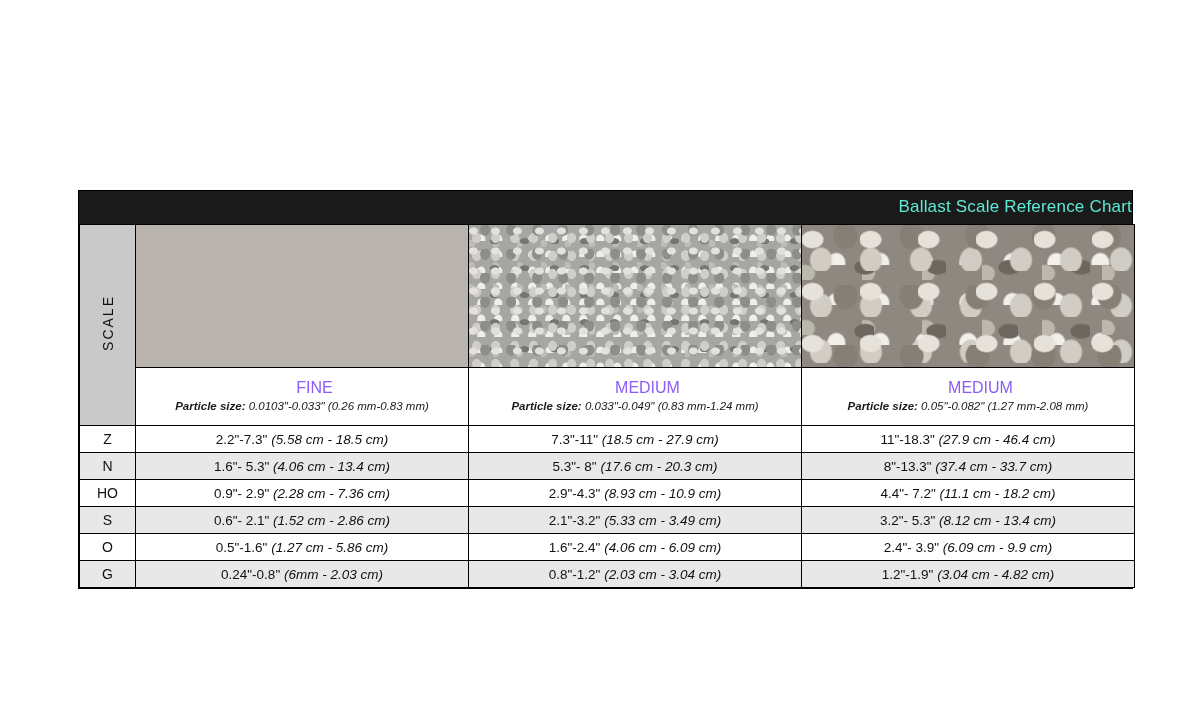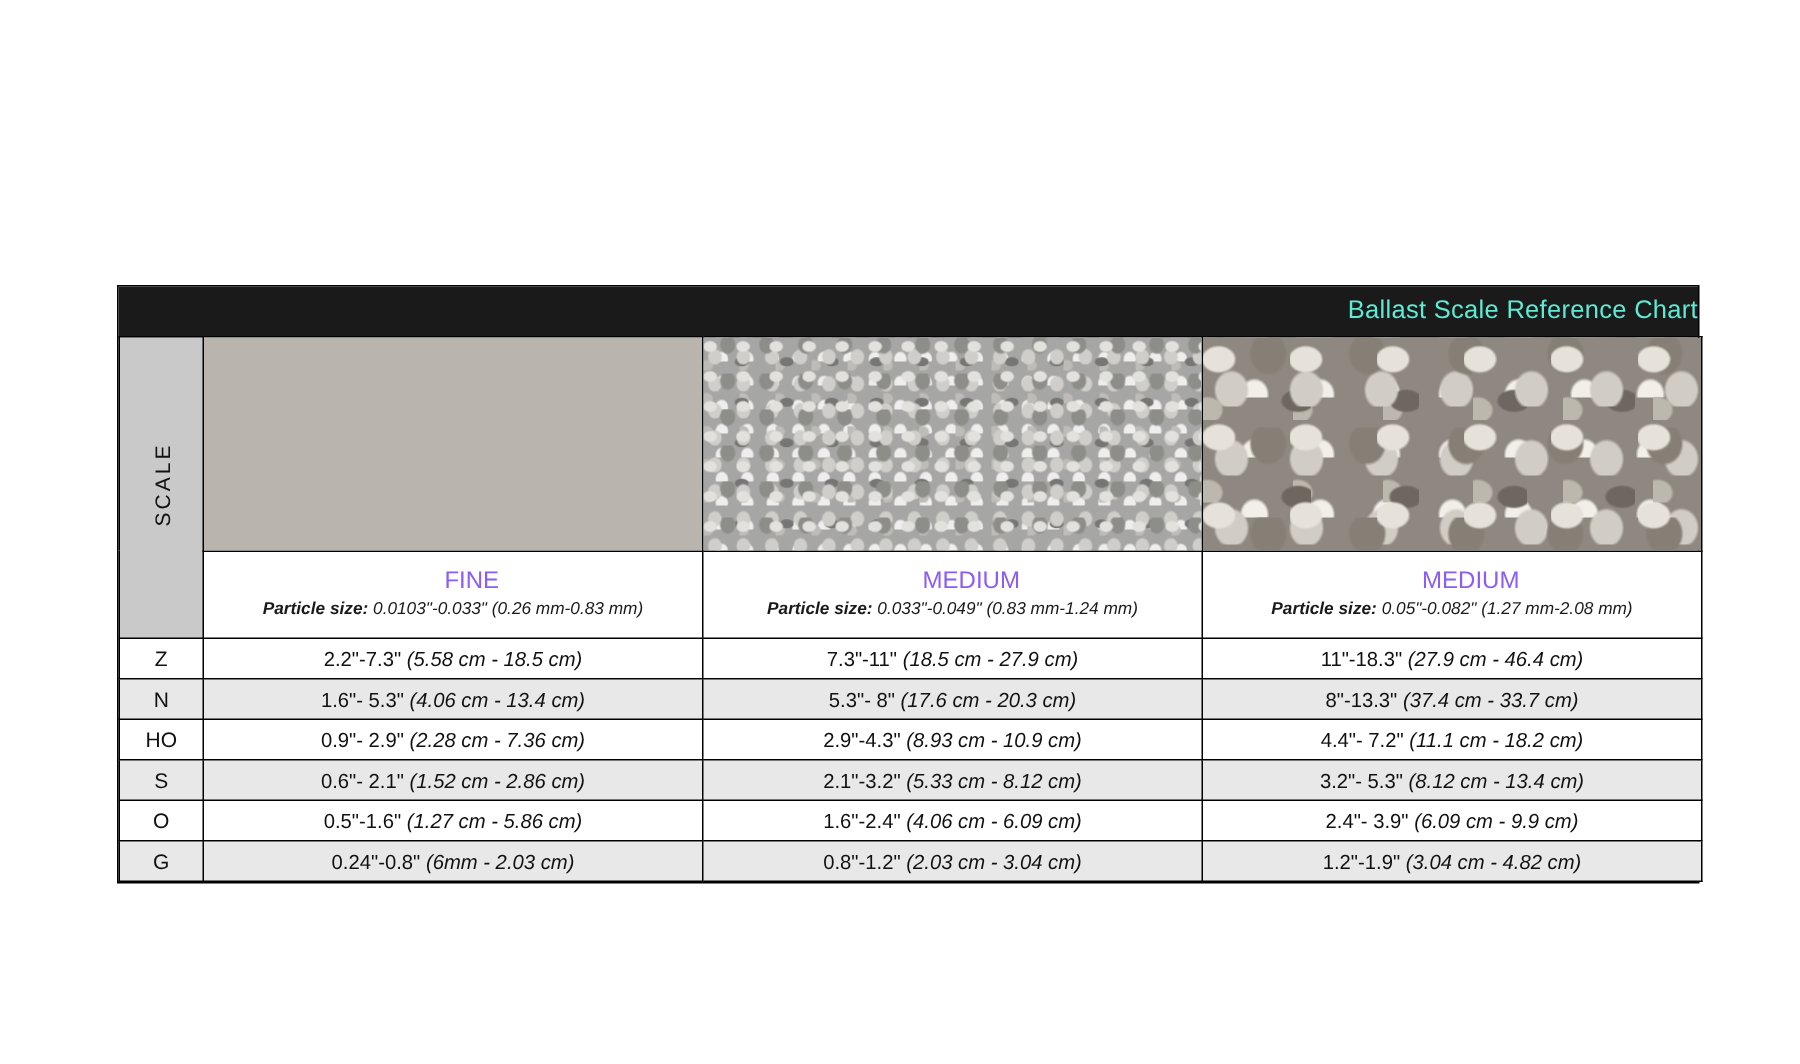--- a/index.html
+++ b/index.html
@@ -227,21 +227,21 @@
       <tr>
         <td class="row-scale odd">HO</td>
         <td class="data-cell odd"><span class="imp">0.9"- 2.9" </span><span class="met">(2.28 cm - 7.36 cm)</span></td>
         <td class="data-cell odd"><span class="imp">2.9"-4.3" </span><span class="met">(8.93 cm - 10.9 cm)</span></td>
         <td class="data-cell odd"><span class="imp">4.4"- 7.2" </span><span class="met">(11.1 cm - 18.2 cm)</span></td>
       </tr>
 
       <tr>
         <td class="row-scale even">S</td>
         <td class="data-cell even"><span class="imp">0.6"- 2.1" </span><span class="met">(1.52 cm - 2.86 cm)</span></td>
-        <td class="data-cell even"><span class="imp">2.1"-3.2" </span><span class="met">(5.33 cm - 8.12 cm)</span></td>
+        <td class="data-cell even"><span class="imp">2.1"-3.2" </span><span class="met">(5.33 cm - 3.49 cm)</span></td>
         <td class="data-cell even"><span class="imp">3.2"- 5.3" </span><span class="met">(8.12 cm - 13.4 cm)</span></td>
       </tr>
 
       <tr>
         <td class="row-scale odd">O</td>
         <td class="data-cell odd"><span class="imp">0.5"-1.6" </span><span class="met">(1.27 cm - 5.86 cm)</span></td>
         <td class="data-cell odd"><span class="imp">1.6"-2.4" </span><span class="met">(4.06 cm - 6.09 cm)</span></td>
         <td class="data-cell odd"><span class="imp">2.4"- 3.9" </span><span class="met">(6.09 cm - 9.9 cm)</span></td>
       </tr>
 

